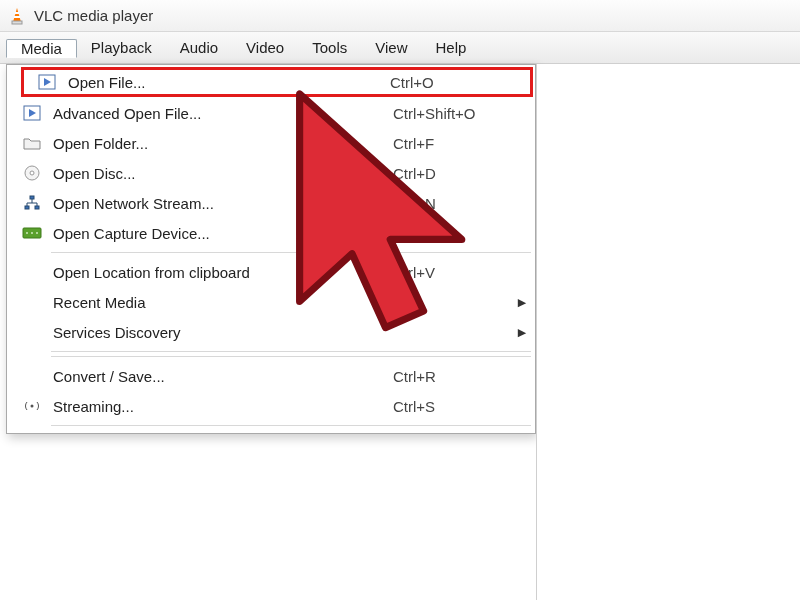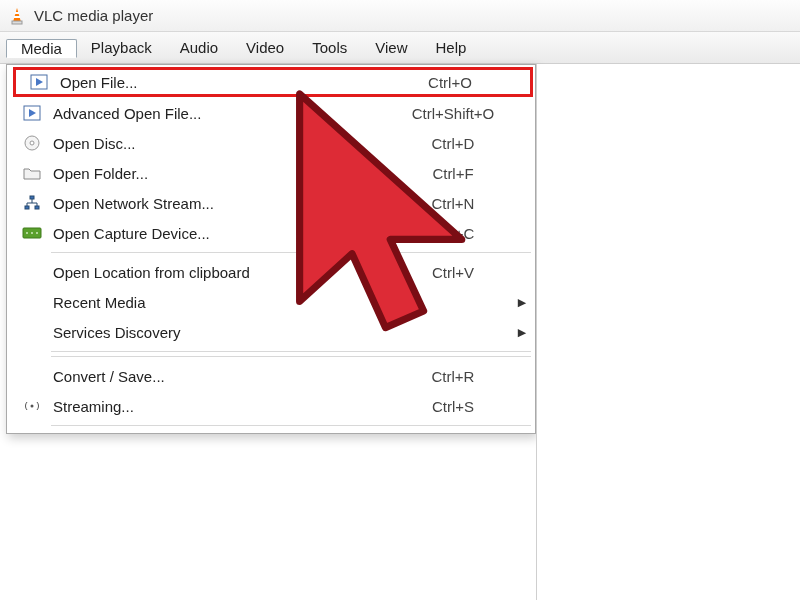--- a/index.html
+++ b/index.html
@@ -67,25 +67,25 @@
     color: #222;
     cursor: default;
   }
   .menuitem .ico {
     display: flex;
     align-items: center;
     justify-content: center;
     color: #555;
   }
   .menuitem .label { white-space: nowrap; padding-right: 8px; }
-  .menuitem .shortcut { color: #444; text-align: center; white-space: nowrap; }
+  .menuitem .shortcut { color: #444; text-align: left; white-space: nowrap; }
   .menuitem .sub { color: #333; text-align: center; font-size: 11px; }
   .highlight-box {
     border: 3px solid #e21b1b;
-    margin: -1px 0 1px 4px;
+    margin: -1px 0 1px 12px;
   }
   .sep {
     height: 1px;
     background: #d8d8d8;
     margin: 4px 2px 4px 42px;
   }
   .content-area {
     position: absolute;
     left: 536px; right: 0; top: 64px; bottom: 0;
     border-left: 1px solid #cfcfcf;
@@ -159,37 +159,37 @@
           <rect x="1" y="1" width="16" height="14" fill="#fff" stroke="#4a6fa5"></rect>
           <polygon points="6,4 6,12 13,8" fill="#4a79c7"></polygon>
         </svg>
       </span>
     <span class="label">Advanced Open File...</span>
     <span class="shortcut">Ctrl+Shift+O</span>
     <span class="sub"></span>
   </div>
   <div class="menuitem">
     <span class="ico">
+        <svg width="18" height="14">
+          <path d="M1 3 h5 l2 2 h9 v8 h-16 z" fill="#f2f2f2" stroke="#888"></path>
+        </svg>
+      </span>
+    <span class="label">Open Folder...</span>
+    <span class="shortcut">Ctrl+F</span>
+    <span class="sub"></span>
+  </div>
+  <div class="menuitem">
+    <span class="ico">
         <svg width="18" height="18">
           <circle cx="9" cy="9" r="7" fill="#f4f4f4" stroke="#999"></circle>
           <circle cx="9" cy="9" r="2" fill="#fff" stroke="#999"></circle>
         </svg>
       </span>
     <span class="label">Open Disc...</span>
     <span class="shortcut">Ctrl+D</span>
-    <span class="sub"></span>
-  </div>
-  <div class="menuitem">
-    <span class="ico">
-        <svg width="18" height="14">
-          <path d="M1 3 h5 l2 2 h9 v8 h-16 z" fill="#f2f2f2" stroke="#888"></path>
-        </svg>
-      </span>
-    <span class="label">Open Folder...</span>
-    <span class="shortcut">Ctrl+F</span>
     <span class="sub"></span>
   </div>
   <div class="menuitem">
     <span class="ico">
         <svg width="18" height="16">
           <rect x="7" y="1" width="4" height="3" fill="#3b6fb5" stroke="#27496d"></rect>
           <rect x="2" y="11" width="4" height="3" fill="#3b6fb5" stroke="#27496d"></rect>
           <rect x="12" y="11" width="4" height="3" fill="#3b6fb5" stroke="#27496d"></rect>
           <path d="M9 4 v4 M9 8 h-5 v3 M9 8 h5 v3" stroke="#27496d" fill="none"></path>
         </svg>

